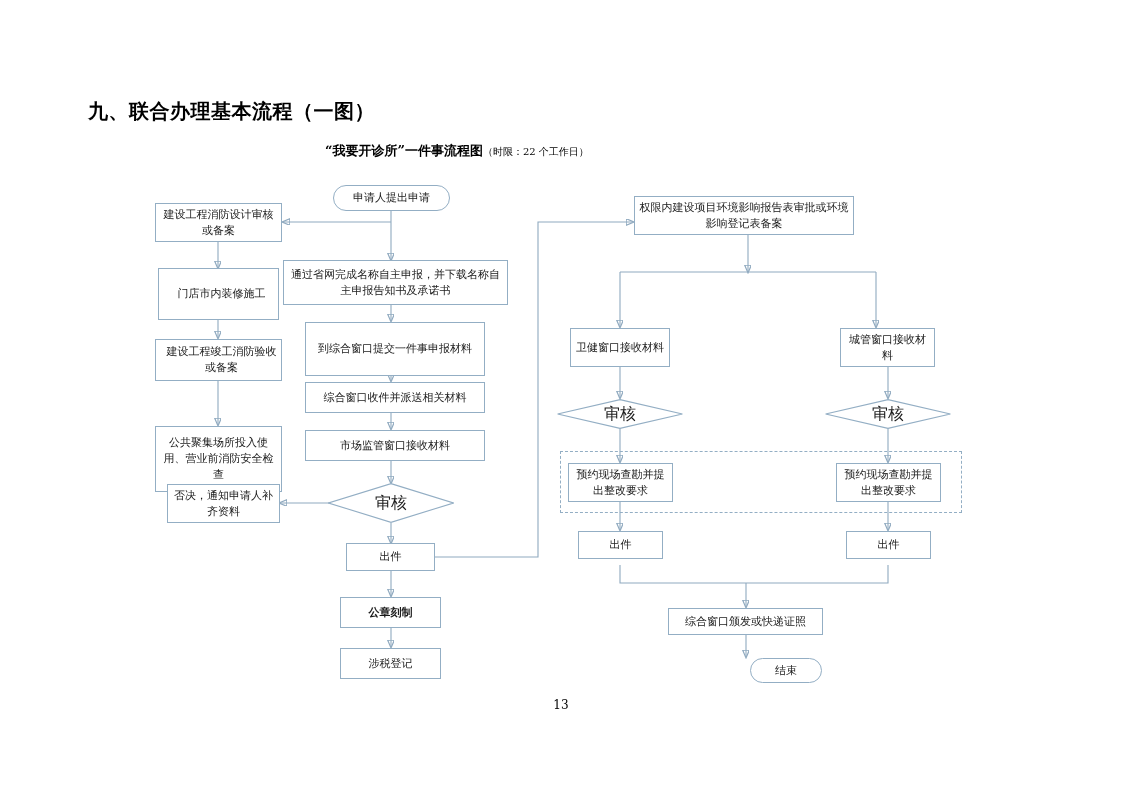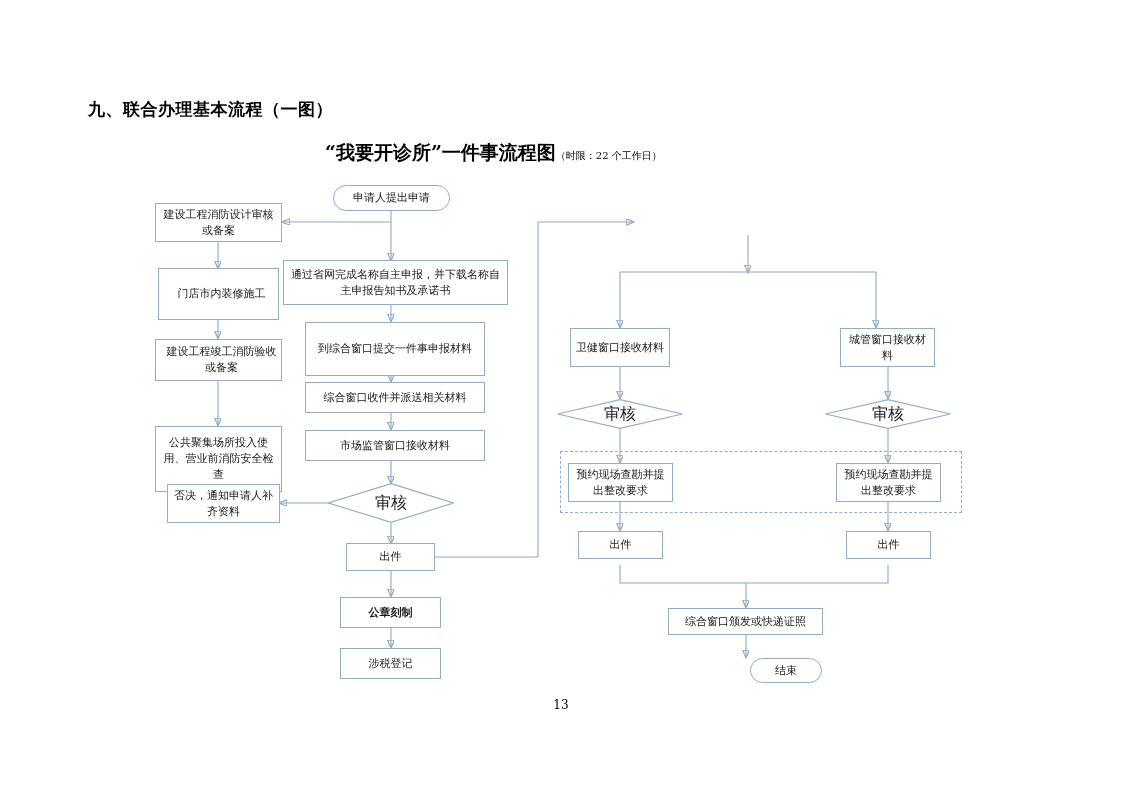--- a/index.html
+++ b/index.html
@@ -6,27 +6,27 @@
   body{
     width:1122px;height:793px;
     font-family:"DejaVu Sans","Liberation Sans",sans-serif;
     color:#000000;position:relative;overflow:hidden;
   }
   .page{position:absolute;left:0;top:0;width:1122px;height:793px;}
 
   .heading{
     position:absolute;left:88px;top:98px;
     font-family:"DejaVu Serif","Liberation Serif",serif;
-    font-weight:bold;font-size:17px;letter-spacing:.5px;white-space:nowrap;
+    font-weight:bold;font-size:20px;letter-spacing:.5px;white-space:nowrap;
   }
   .subtitle{
     position:absolute;left:325px;top:140px;white-space:nowrap;
     font-family:"DejaVu Serif","Liberation Serif",serif;
   }
-  .subtitle .big{font-size:19px;font-weight:bold;}
+  .subtitle .big{font-size:13px;font-weight:bold;}
   .subtitle .small{font-size:10px;}
 
   .pagenum{
     position:absolute;left:0;top:698px;width:1122px;text-align:center;
     font-family:"DejaVu Serif","Liberation Serif",serif;font-size:12px;
   }
 
   
   .node{
     position:absolute;box-sizing:border-box;
@@ -175,20 +175,23 @@
   </div>
 
   <div class="node" style="left:340px;top:597px;width:101px;height:31px;font-weight:bold;">
     <span>公章刻制</span>
   </div>
 
   <div class="node" style="left:340px;top:648px;width:101px;height:31px;">
     <span>涉税登记</span>
   </div>
 
+  <div class="node" style="left:634px;top:196px;width:220px;height:39px;">
+    <span>权限内建设项目环境影响报告表审批或环境影响登记表备案</span>
+  </div>
 
   <div class="node" style="left:570px;top:328px;width:100px;height:39px;">
     <span>卫健窗口接收材料</span>
   </div>
 
   <div class="diamond" style="left:557px;top:399px;width:126px;height:30px;">
     <svg class="dshape" viewBox="0 0 126 30" preserveAspectRatio="none">
       <polygon points="63,0.6 125.4,15 63,29.4 0.6,15" fill="#ffffff" stroke="#93aec4" stroke-width="1.1"></polygon>
     </svg>
     <div class="dlabel">审核</div>

